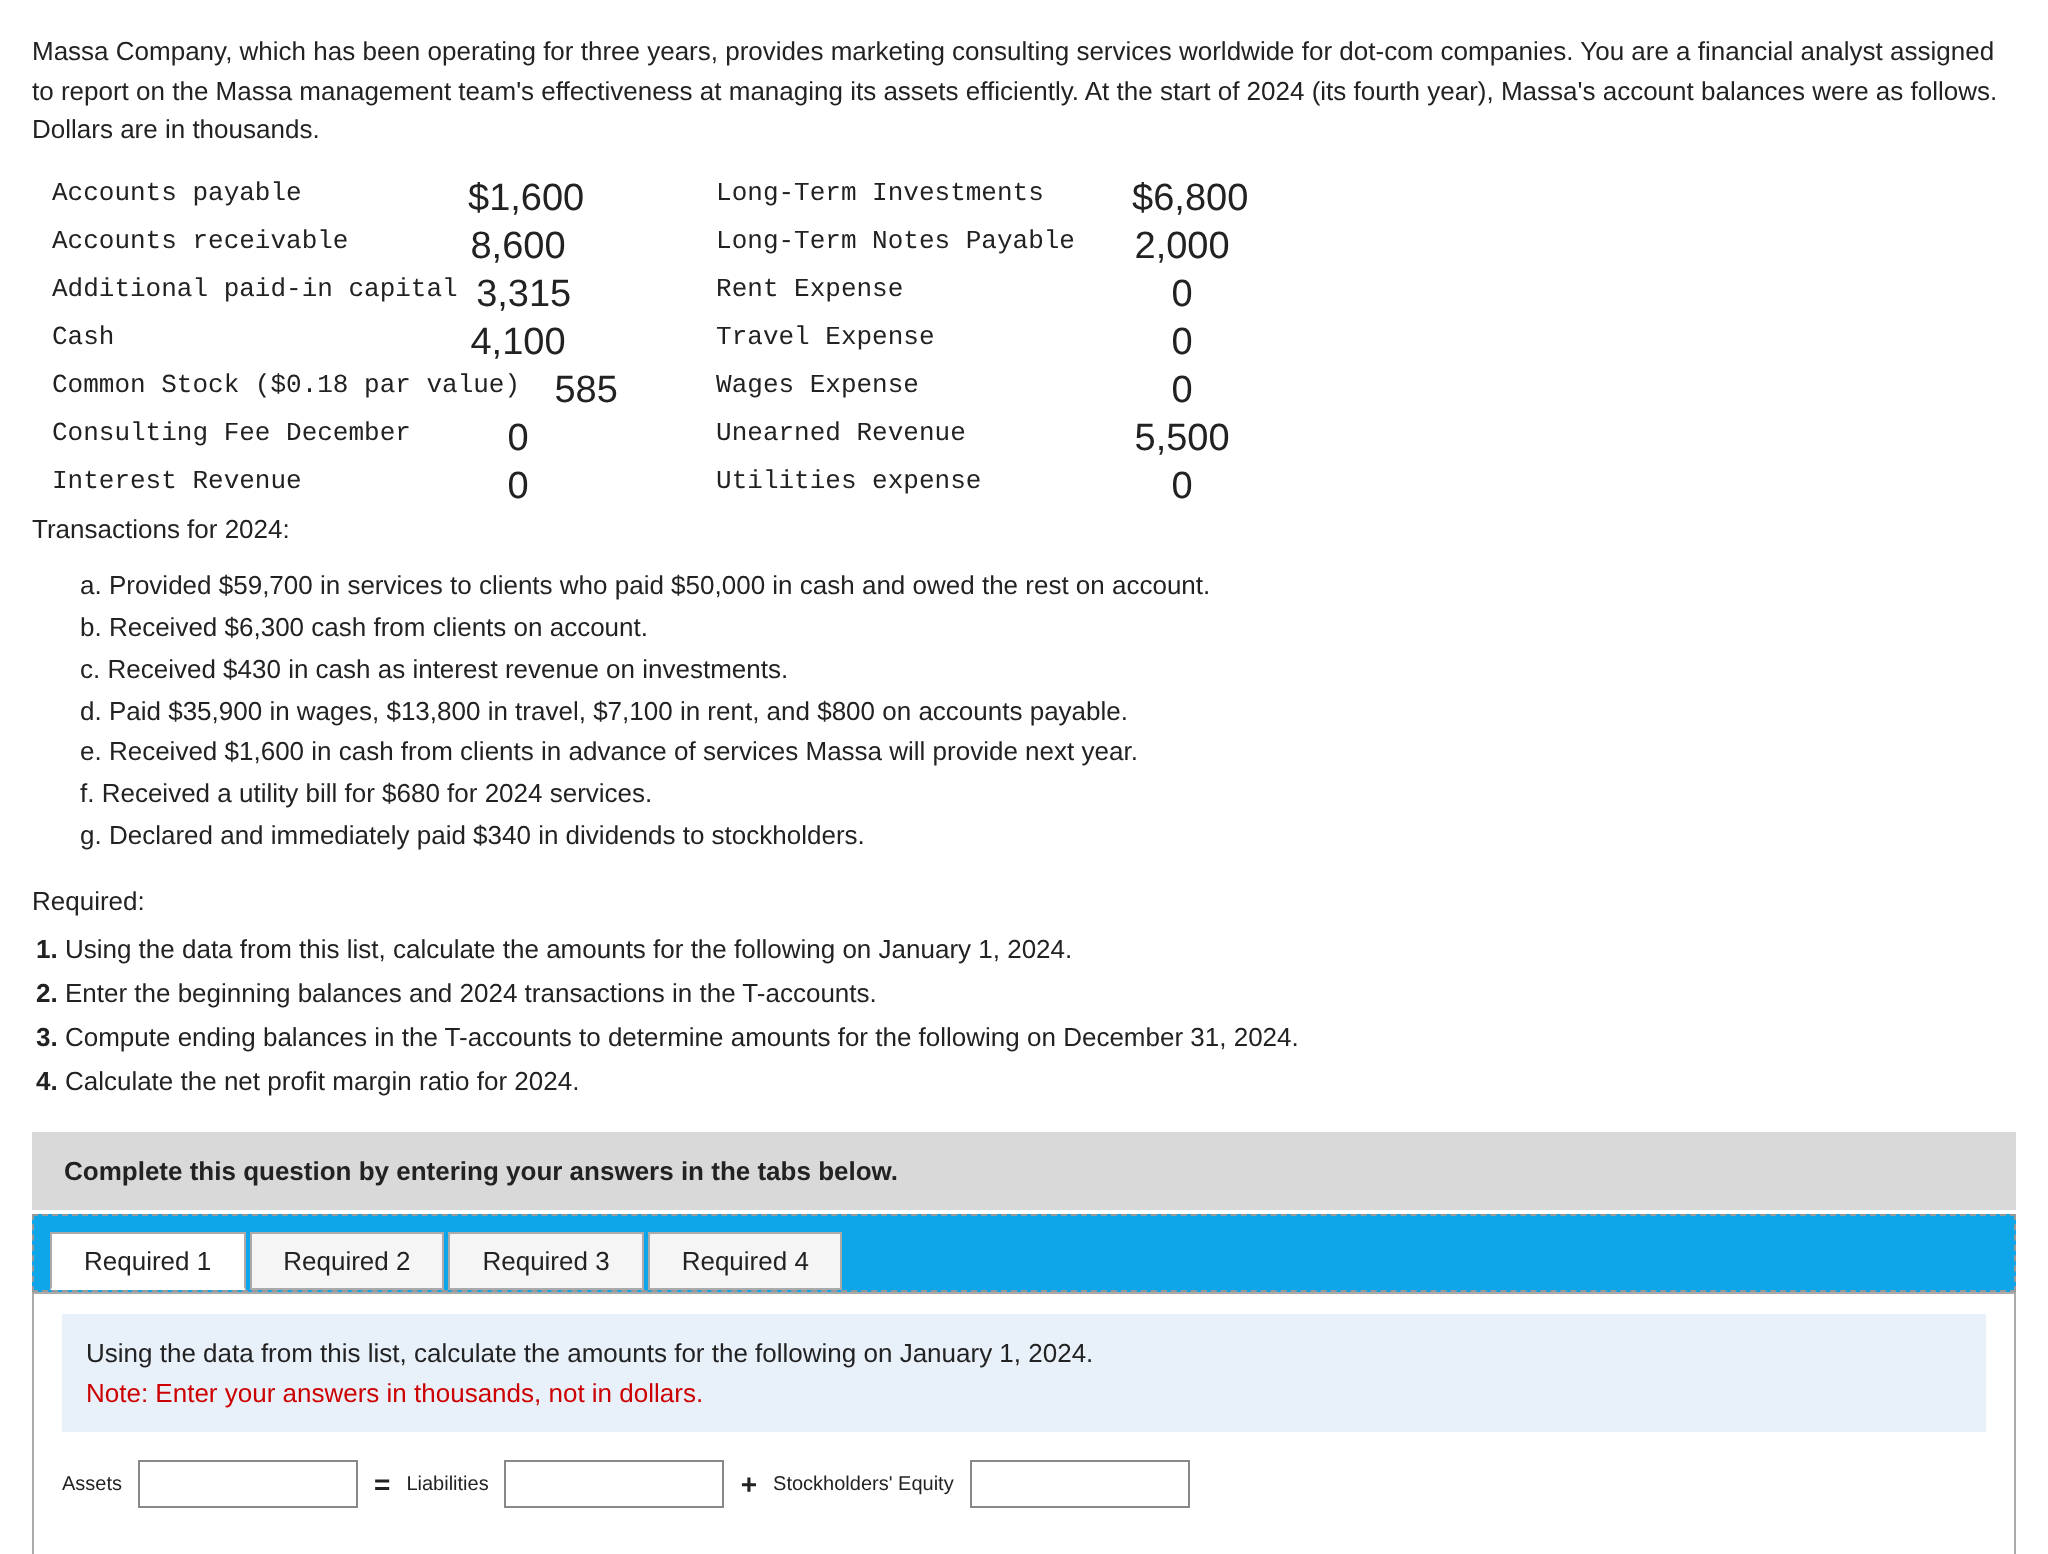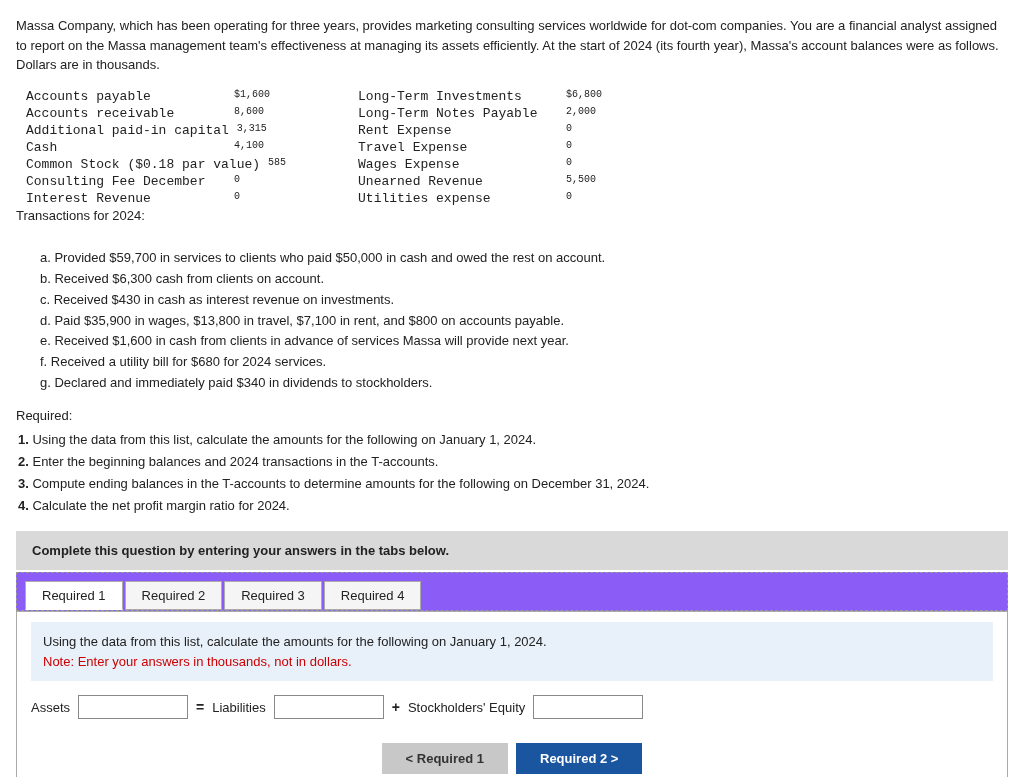--- a/index.html
+++ b/index.html
@@ -32,30 +32,30 @@
       gap: 8px;
       white-space: nowrap;
     }
     .account-name {
       min-width: 200px;
       font-family: 'Courier New', monospace;
       font-size: 13px;
     }
     .account-value {
       min-width: 50px;
-      text-align: left;
-      font-family: Liberation Mono, monospace;
-      font-size: 10px;
+      text-align: center;
+      font-family: Liberation Sans, sans-serif;
+      font-size: 19px;
     }
     .transactions-section {
       margin-bottom: 14px;
       line-height: 1.6;
     }
     .transactions-section .section-title {
-      margin-bottom: 22px;
+      margin-bottom: 8px;
     }
     .transactions-list {
       padding-left: 20px;
     }
     .transactions-list li {
       list-style: none;
       padding-left: 4px;
     }
     .required-section {
       margin-bottom: 14px;
@@ -89,21 +89,21 @@
       font-size: 13px;
     }
     .equation-row {
       display: flex;
       align-items: center;
       gap: 8px;
       margin-bottom: 20px;
       padding: 4px 0;
     }
     .equation-label {
-      font-size: 13px;
+      font-size: 10px;
       font-weight: normal;
     }
     .equation-input {
       border: 1px solid #888;
       width: 110px;
       height: 24px;
       padding: 2px 4px;
       font-size: 13px;
     }
     .equation-operator {
@@ -128,21 +128,21 @@
       color: #333;
     }
     .nav-btn-next {
       background: #1a56a0;
       color: #fff;
     }
     .tabs-wrapper {
       border: 1px dashed #999;
       padding: 8px 8px 0 8px;
       margin-top: 2px;
-      background: #8b5cf6;
+      background: #0ea5e9;
     }
     .tabs-row {
       display: flex;
       gap: 2px;
       margin-bottom: 0;
     }
     .tab-btn {
       padding: 6px 16px;
       border: 1px solid #aaa;
       background: #f5f5f5;

